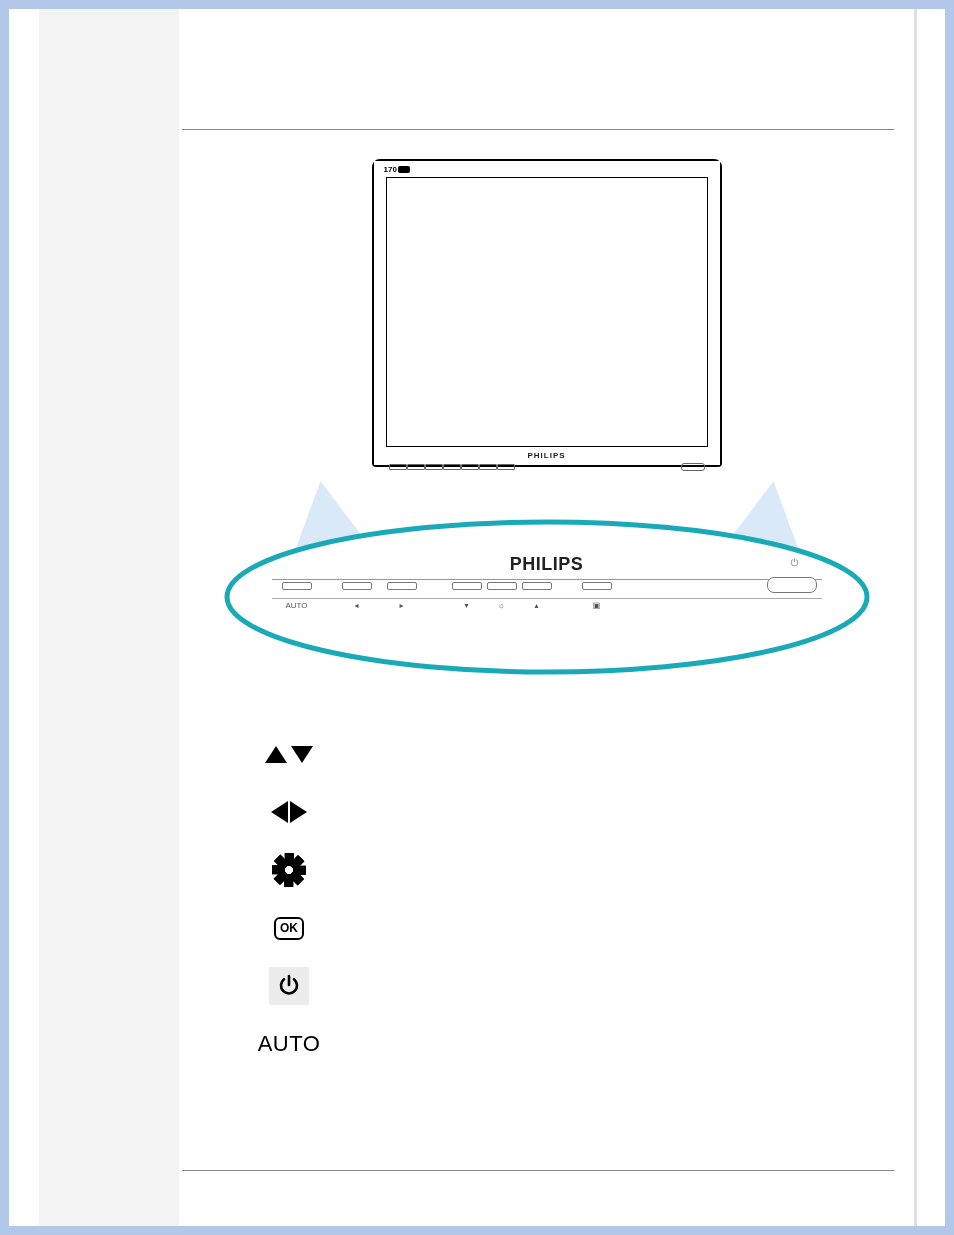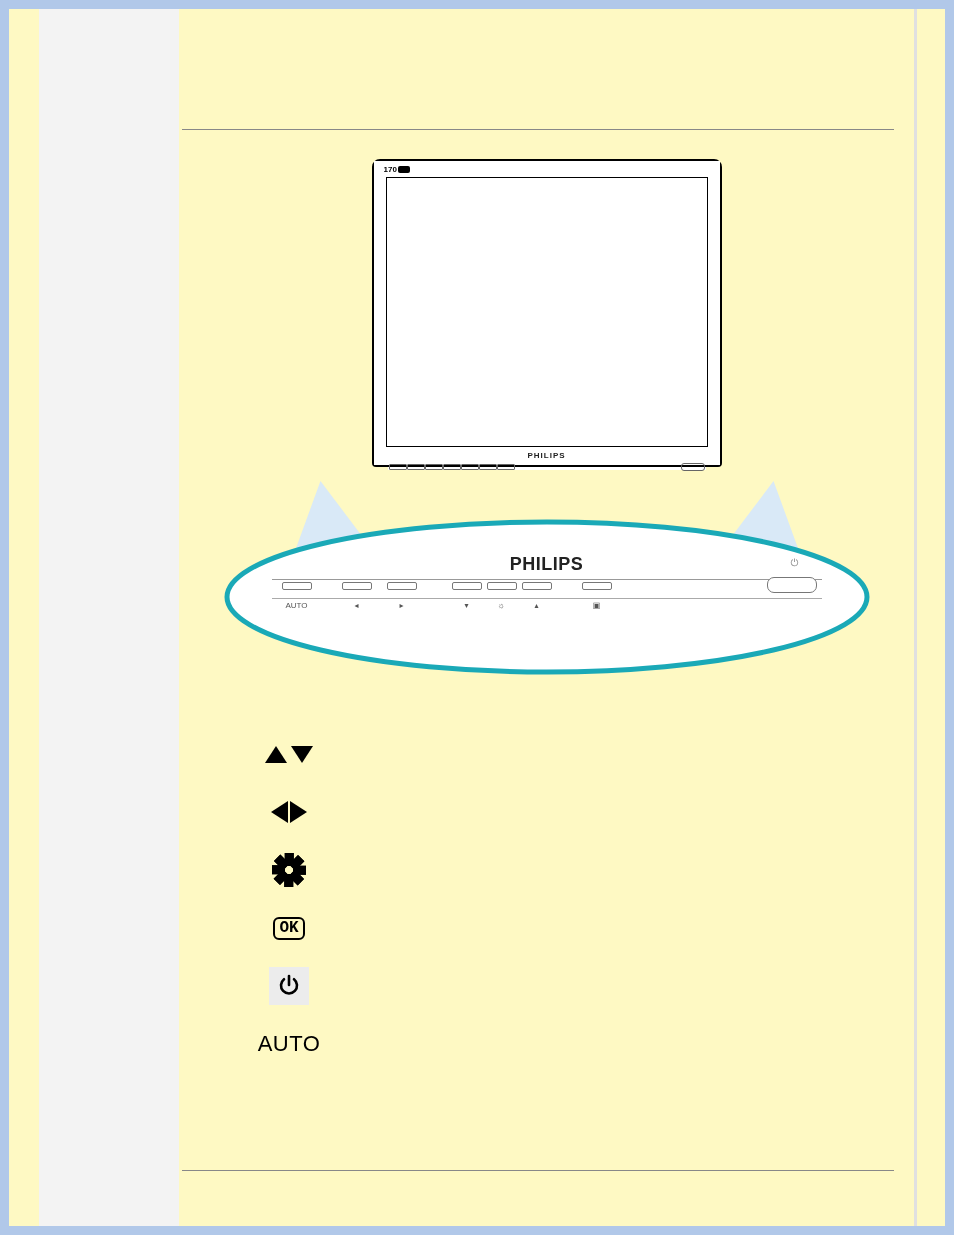--- a/index.html
+++ b/index.html
@@ -6,21 +6,21 @@
   body{
     width:954px;height:1235px;
     background:#b1c8e9;
     font-family:Arial,Helvetica,sans-serif;
     position:relative;
     box-sizing:border-box;
     padding:9px;
   }
   .page{
     width:100%;height:100%;
-    background:#fef9c3;
+    background:#ffffff;
     position:relative;
     box-sizing:border-box;
   }
   .sidebar{
     position:absolute;
     left:30px;top:0;
     width:140px;height:100%;
     background:#f3f3f3;
   }
   .right-rule{
@@ -183,22 +183,22 @@
   .tri-down{border-width:17px 11px 0 11px;border-color:#000 transparent transparent transparent;margin-left:4px}
   .tri-left{border-width:11px 17px 11px 0;border-color:transparent #000 transparent transparent}
   .tri-right{border-width:11px 0 11px 17px;border-color:transparent transparent transparent #000;margin-left:2px}
   .sun{position:relative;width:34px;height:34px}
   .sun .core{position:absolute;left:50%;top:50%;width:10px;height:10px;border:2.5px solid #000;border-radius:50%;transform:translate(-50%,-50%)}
   .sun .ray{position:absolute;left:50%;top:50%;width:2.5px;height:7px;background:#000;transform-origin:center 17px}
   .ok-box{
     display:inline-block;
     border:2.5px solid #000;border-radius:6px;
     padding:1px 4px 1px 4px;
-    font-weight:900;font-size:16px;line-height:17px;
-    font-family:Liberation Mono, monospace;
+    font-weight:900;font-size:12px;line-height:17px;
+    font-family:Liberation Sans, sans-serif;
   }
   .power-wrap{
     display:inline-block;
     background:#ececec;
     padding:6px 8px 4px 8px;
   }
   .power-svg{width:24px;height:24px}
   .auto-txt{font-size:22px;font-weight:400;color:#000;letter-spacing:0.5px}
 </style>
 </head>

